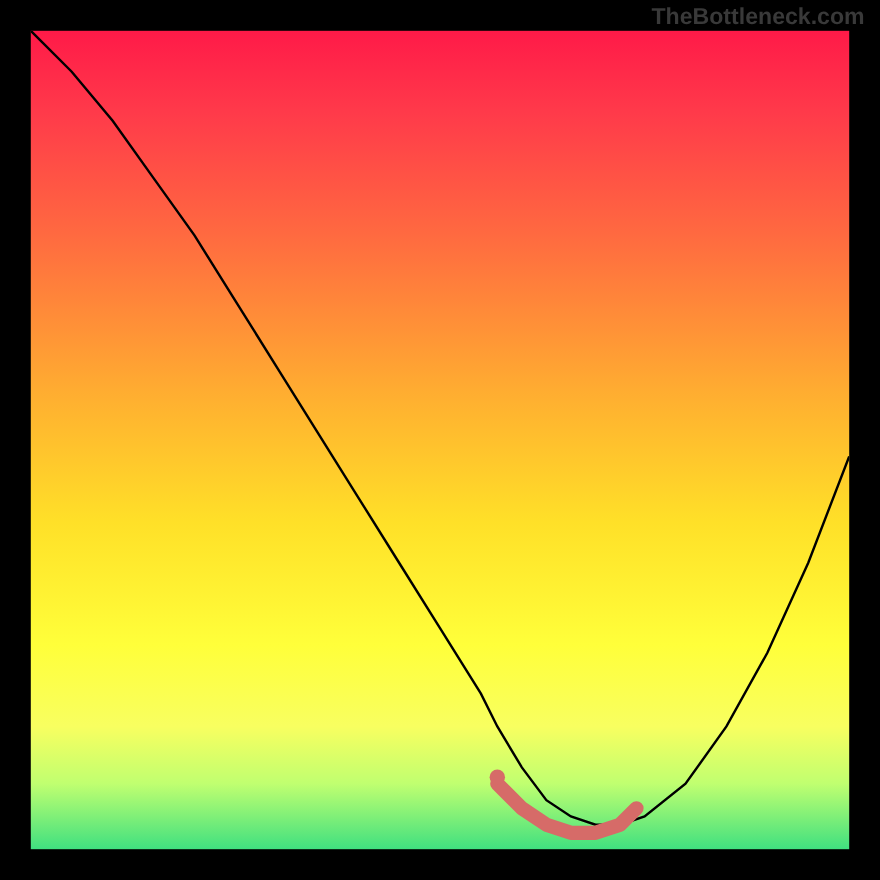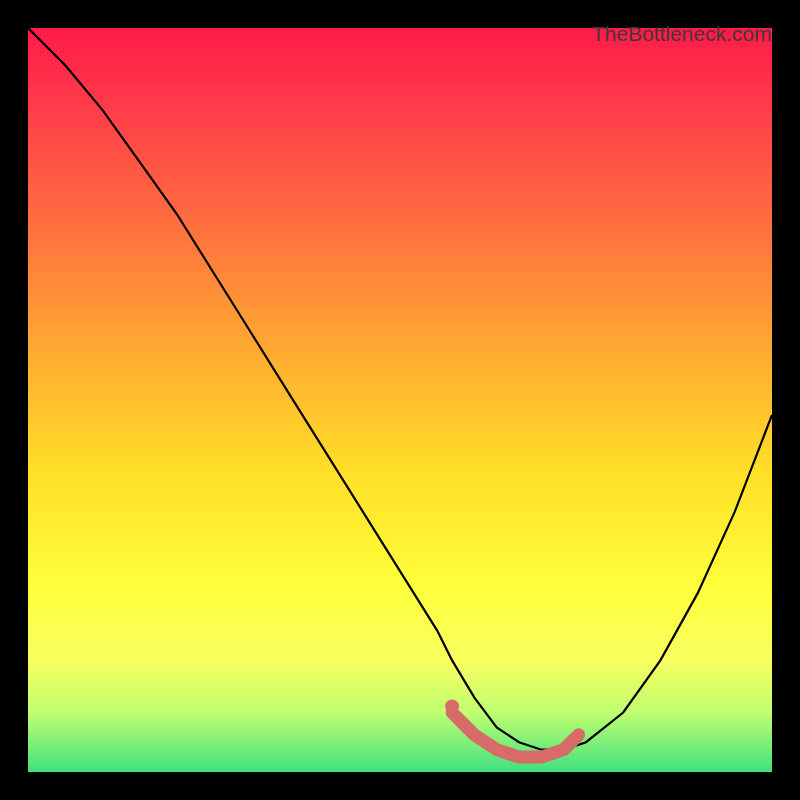--- a/index.html
+++ b/index.html
@@ -12,26 +12,25 @@
     font-family: Arial, sans-serif;
   }
   .container {
     width: 800px;
     height: 800px;
     position: relative;
   }
   .watermark {
     position: absolute;
     top: 4px;
-    right: 28px;
+    right: 14px;
     color: #393939;
     font-size: 21px;
-    font-weight: normal;
+    font-weight: bold;
     z-index: 10;
-    margin-top: 18px;
   }
   .plot-area {
     position: absolute;
     left: 28px;
     top: 28px;
     width: 744px;
     height: 744px;
     background: linear-gradient(to bottom,
       #ff1a48 0%,
       #ff3a4a 10%,

